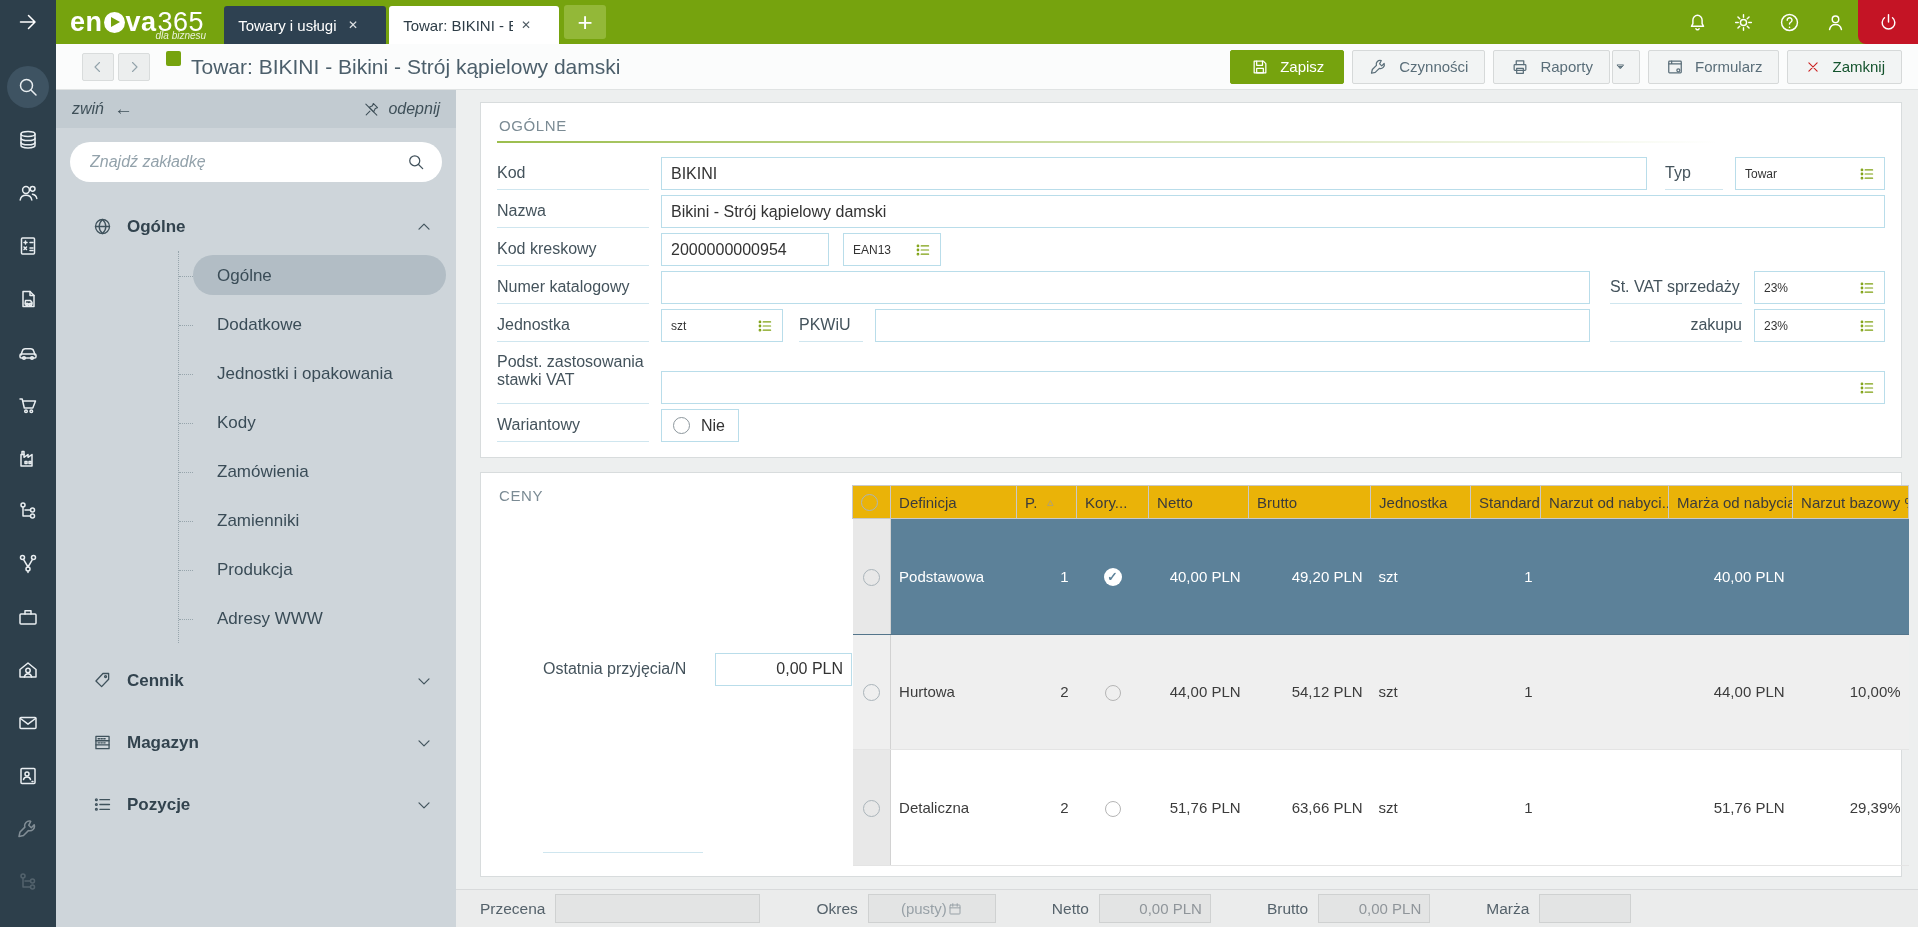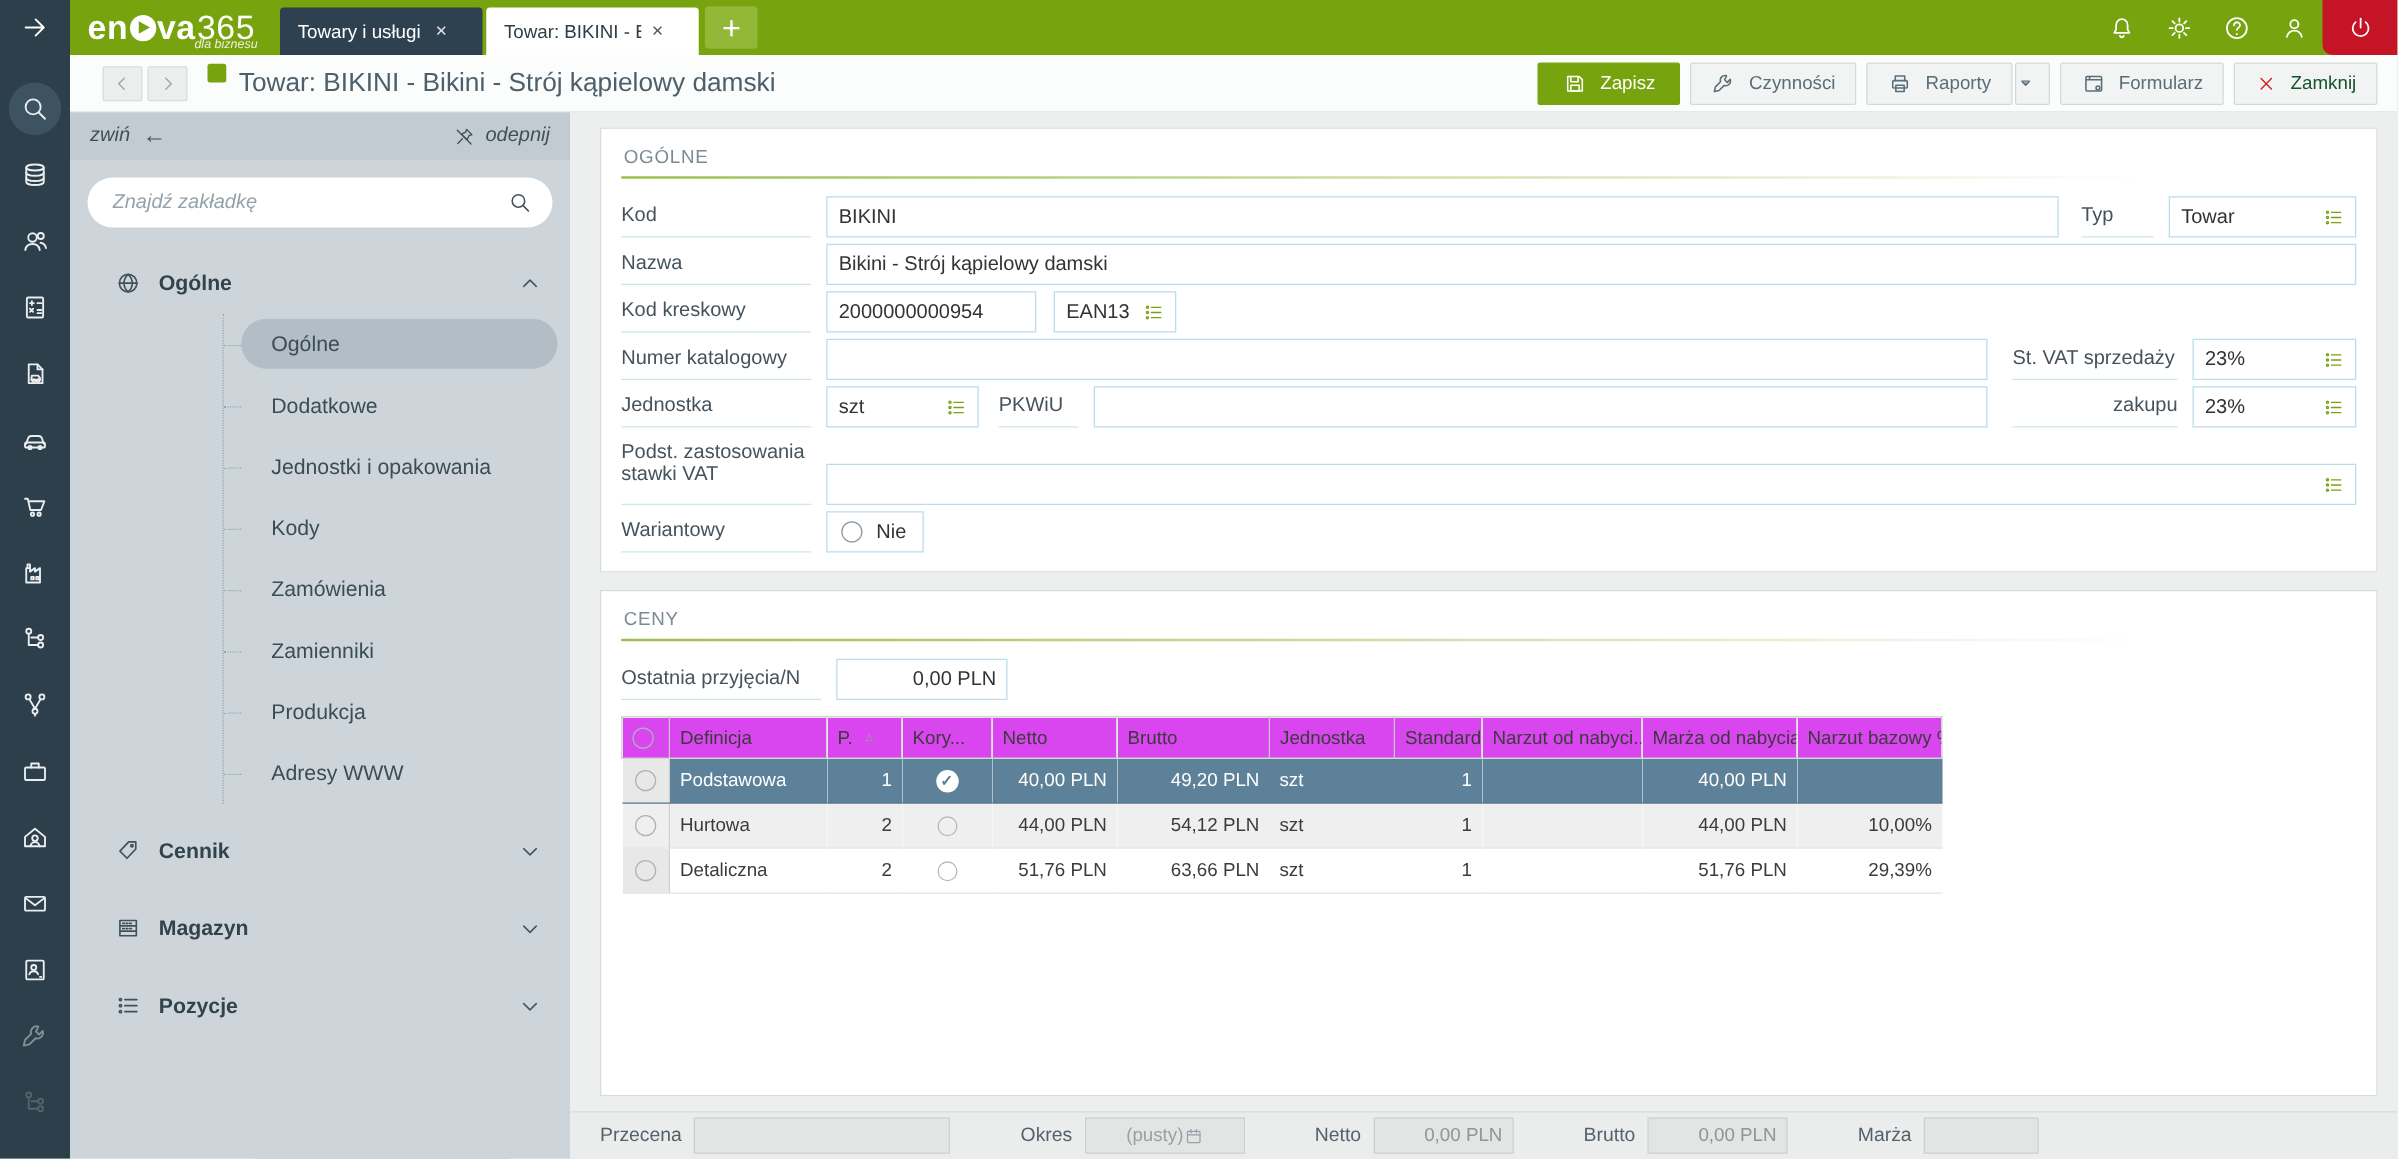--- a/index.html
+++ b/index.html
@@ -77,46 +77,46 @@
   .nav-group.spaced{margin-top:13px;}
   ul.children{margin-left:122px;border-left:1px dotted #97a5ac;}
   ul.children li{list-style:none;height:49px;display:flex;align-items:center;position:relative;padding-left:38px;font-size:17px;color:#3a4c57;cursor:pointer;}
   ul.children li::before{content:"";position:absolute;left:0;top:50%;width:14px;border-top:1px dotted #97a5ac;}
   ul.children li .pillbg{position:absolute;left:14px;right:10px;top:4px;bottom:5px;background:var(--pill);border-radius:21px;}
   ul.children li .clabel{position:relative;}
 
   
   .form-area{flex:1;background:#edefef;display:flex;flex-direction:column;padding:12px 16px 0 24px;min-width:0;}
   .card{background:#fff;border:1px solid #d8dcdd;padding:12px 16px 10px 16px;}
-  .card.ceny{margin-top:14px;flex:1;display:flex;flex-direction:column;margin-bottom:12px;}
+  .card.ceny{margin-top:14px;flex:1;display:flex;margin-bottom:12px;}
   .sect{font-size:15px;letter-spacing:.6px;color:#7b8b94;padding:2px 0 7px 2px;}
   .sect-line{height:2px;background:linear-gradient(to right,#9cbe4e,rgba(156,190,78,0) 88%);margin-bottom:14px;}
   .frow{display:flex;align-items:center;margin-bottom:5px;}
   .flabel{width:152px;min-width:152px;align-self:stretch;display:flex;align-items:center;border-bottom:1px solid var(--lblline);color:var(--label);font-size:16px;margin-right:12px;}
   .flabel.sm{width:58px;min-width:58px;margin:0 12px 0 18px;}
   .flabel.mid{width:64px;min-width:64px;margin:0 12px 0 16px;}
   .flabel.vat{width:132px;min-width:132px;margin:0 12px 0 20px;}
   .flabel.ta-r{justify-content:flex-end;}
   .finput{height:33px;border:1px solid var(--inbrd);padding:0 9px;font-size:16px;color:#333;outline:none;background:#fff;}
-  .fselect{display:flex;align-items:center;justify-content:space-between;border:1px solid var(--inbrd);height:33px;padding:0 8px 0 9px;font-size:16px;color:#333;background:#fff;cursor:pointer;}
+  .fselect{display:flex;align-items:center;justify-content:space-between;border:1px solid var(--inbrd);height:33px;padding:0 8px 0 9px;font-size:12px;color:#333;background:#fff;cursor:pointer;}
   .list-ic{color:var(--icgreen);}
   .rgroup{margin-left:auto;display:flex;align-items:center;}
   .flex1{flex:1;min-width:0;}
   .w-kod{width:1012px;} .w-typsel{width:150px;} .w-bar{width:168px;} .w-ean{width:98px;margin-left:14px;} .w-vatsel{width:131px;} .w-jedn{width:122px;}
   .frow.podst{align-items:flex-end;margin-top:10px;}
   .flabel.two{height:52px;flex-direction:column;align-items:flex-start;justify-content:flex-start;line-height:18px;padding-top:1px;}
   .variant{display:inline-flex;align-items:center;gap:11px;border:1px solid var(--inbrd);height:33px;padding:0 13px 0 11px;font-size:16px;color:#333;cursor:pointer;}
   .vradio{width:17px;height:17px;border:1.6px solid #8d979d;border-radius:50%;}
 
   
   .ost-row{display:flex;align-items:center;margin-bottom:13px;}
   .ost-row .flabel{width:160px;min-width:160px;}
   .money{width:137px;text-align:right;padding-right:8px;}
   table.price{border-collapse:collapse;table-layout:fixed;width:1056px;font-size:15px;}
-  table.price th{background:#d946ef;border:1px solid #c9c9c9;border-left:none;font-weight:400;color:#3b3b3b;text-align:left;height:33px;padding:0 8px;white-space:nowrap;overflow:hidden;}
+  table.price th{background:#eab308;border:1px solid #c9c9c9;border-left:none;font-weight:400;color:#3b3b3b;text-align:left;height:33px;padding:0 8px;white-space:nowrap;overflow:hidden;}
   table.price th:first-child{border-left:1px solid #c9c9c9;}
   table.price td{height:36px;padding:0 8px;border-bottom:1px solid #e4e4e4;color:#3c3c3c;white-space:nowrap;overflow:hidden;}
   table.price tr.alt td{background:#efefef;}
   table.price tr.sel td{background:var(--rowsel);color:#fff;border-bottom-color:#54758b;}
   table.price td.radio-col, table.price tr.sel td.radio-col{background:#e8e8e8;border-right:1px solid #d2d2d2;}
   th.radio-col{width:38px;}
   .ta-right{text-align:right;} .ta-center{text-align:center;}
   .rc{width:17px;height:17px;border:1.5px solid #aab4ba;border-radius:50%;display:inline-block;vertical-align:middle;}
   .kc{width:16px;height:16px;border:1.5px solid #b5b5b5;border-radius:50%;display:inline-block;vertical-align:middle;}
   .ck{width:18px;height:18px;background:#fff;border-radius:50%;display:inline-flex;align-items:center;justify-content:center;color:var(--rowsel);font-size:12.5px;font-weight:bold;vertical-align:middle;}

